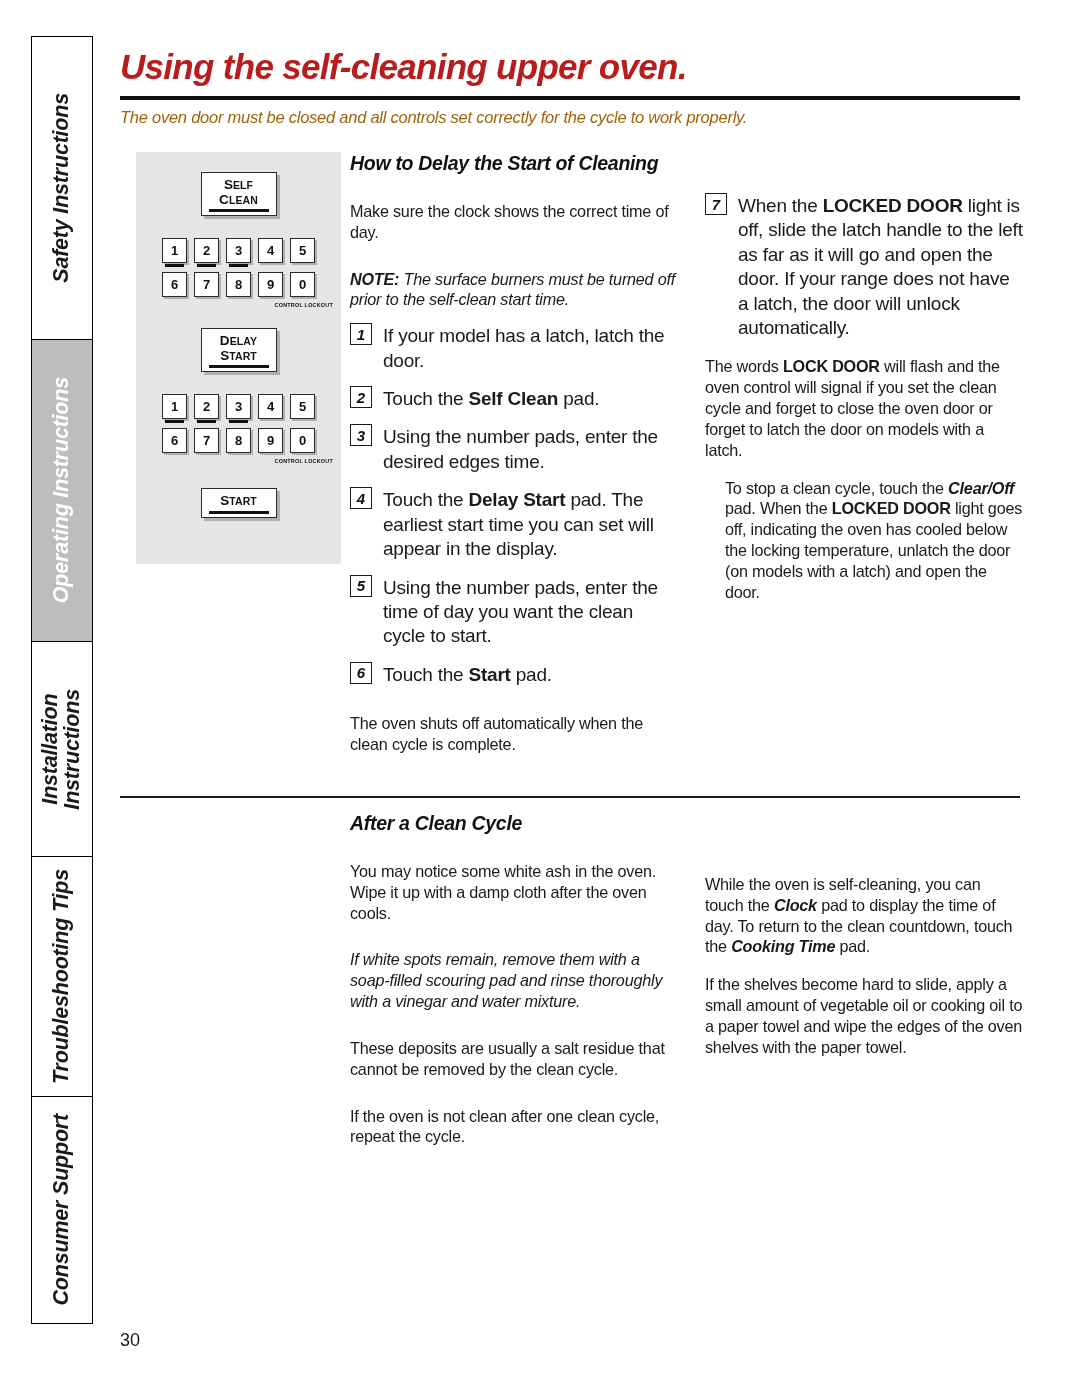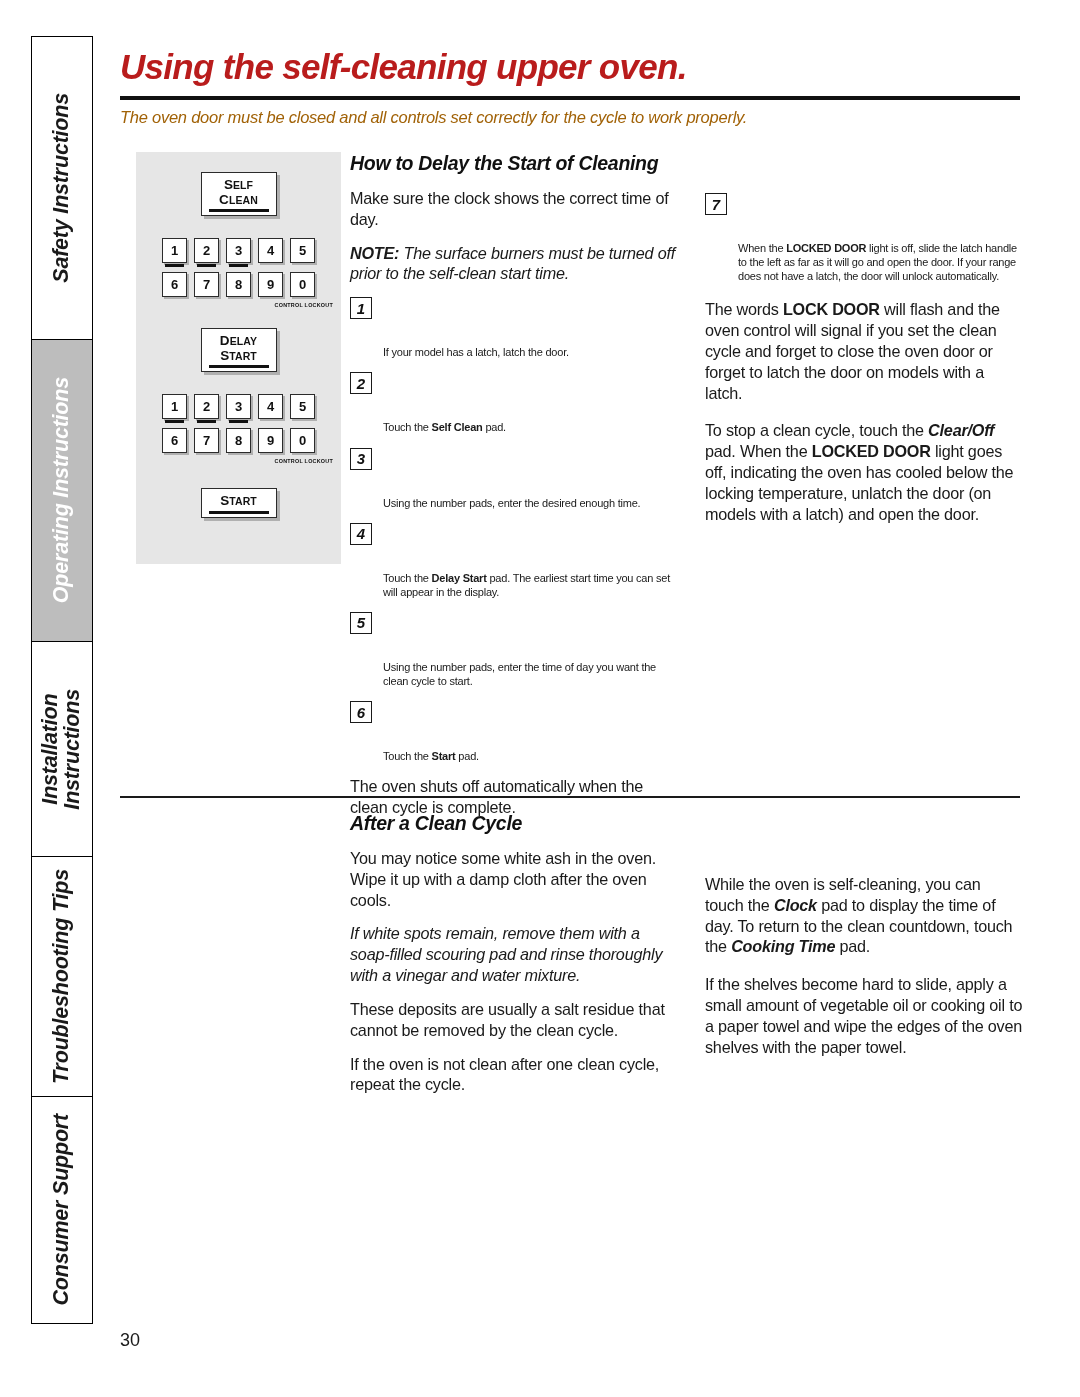--- a/index.html
+++ b/index.html
@@ -132,21 +132,21 @@
   .h2 {
     font-style: italic; font-weight: bold;
     font-size: 19.5px;
     letter-spacing: -0.3px;
     color: #111;
   }
   .para {
     font-size: 16.2px;
     line-height: 1.285;
     letter-spacing: -0.22px;
-    margin-top: 13px;
+    margin-top: 26px;
     color: #1a1a1a;
   }
   .para.ital { font-style: italic; }
   .para b { font-weight: bold; }
   .para i.bi { font-style: italic; font-weight: bold; }
 
   .step {
     display: flex;
     margin-top: 13px;
     align-items: flex-start;
@@ -156,25 +156,24 @@
     width: 22px; height: 22px;
     border: 1.6px solid #1a1a1a;
     font-style: italic; font-weight: bold;
     font-size: 15px;
     display: flex; align-items: center; justify-content: center;
     margin-right: 11px;
     color: #111;
     line-height: 1;
   }
   .steptext {
-    font-size: 11px;
+    font-size: 19px;
     line-height: 1.285;
     letter-spacing: -0.22px;
     padding-top: 1px;
-    margin-top: 47px;
   }
   .steptext b { font-weight: bold; }
 
   #col-a { position: absolute; left: 350px; top: 152px; width: 325px; }
   #col-b { position: absolute; left: 705px; top: 180px; width: 318px; }
 
   #mid-rule {
     position: absolute;
     left: 120px; top: 796px;
     width: 900px; height: 1.6px;
@@ -277,21 +276,21 @@
       <div class="step">
         <div class="stepnum">1</div>
         <div class="steptext">If your model has a latch, latch the door.</div>
       </div>
       <div class="step">
         <div class="stepnum">2</div>
         <div class="steptext">Touch the <b>Self Clean</b> pad.</div>
       </div>
       <div class="step">
         <div class="stepnum">3</div>
-        <div class="steptext">Using the number pads, enter the desired enough time.</div>
+        <div class="steptext">Using the number pads, enter the desired edges time.</div>
       </div>
       <div class="step">
         <div class="stepnum">4</div>
         <div class="steptext">Touch the <b>Delay Start</b> pad. The earliest start time you can set will appear in the display.</div>
       </div>
       <div class="step">
         <div class="stepnum">5</div>
         <div class="steptext">Using the number pads, enter the time of day you want the clean cycle to start.</div>
       </div>
       <div class="step">
@@ -299,21 +298,21 @@
         <div class="steptext">Touch the <b>Start</b> pad.</div>
       </div>
       <div class="para">The oven shuts off automatically when the clean cycle is complete.</div>
     </div>
   <div id="col-b">
       <div class="step">
         <div class="stepnum">7</div>
         <div class="steptext">When the <b>LOCKED DOOR</b> light is off, slide the latch handle to the left as far as it will go and open the door. If your range does not have a latch, the door will unlock automatically.</div>
       </div>
       <div class="para" style="margin-top: 16px;">The words <b>LOCK DOOR</b> will flash and the oven control will signal if you set the clean cycle and forget to close the oven door or forget to latch the door on models with a latch.</div>
-      <div class="para" style="margin-top: 17px;">To stop a clean cycle, touch the <i class="bi">Clear/Off</i> pad. When the <b>LOCKED DOOR</b> light goes off, indicating the oven has cooled below the locking temperature, unlatch the door (on models with a latch) and open the door.</div>
+      <div class="para" style="margin-top: 17px; margin-left: 20px;">To stop a clean cycle, touch the <i class="bi">Clear/Off</i> pad. When the <b>LOCKED DOOR</b> light goes off, indicating the oven has cooled below the locking temperature, unlatch the door (on models with a latch) and open the door.</div>
     </div>
 
   <div id="mid-rule"></div>
 
   <div id="col-c">
       <div class="h2">After a Clean Cycle</div>
       <div class="para">You may notice some white ash in the oven. Wipe it up with a damp cloth after the oven cools.</div>
       <div class="para ital">If white spots remain, remove them with a soap-filled scouring pad and rinse thoroughly with a vinegar and water mixture.</div>
       <div class="para">These deposits are usually a salt residue that cannot be removed by the clean cycle.</div>
       <div class="para">If the oven is not clean after one clean cycle, repeat the cycle.</div>

